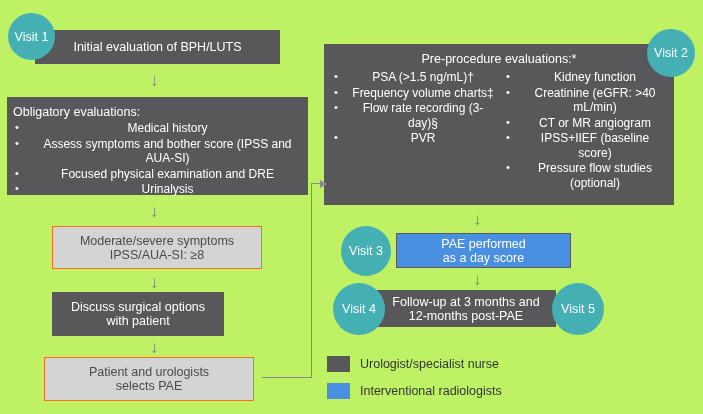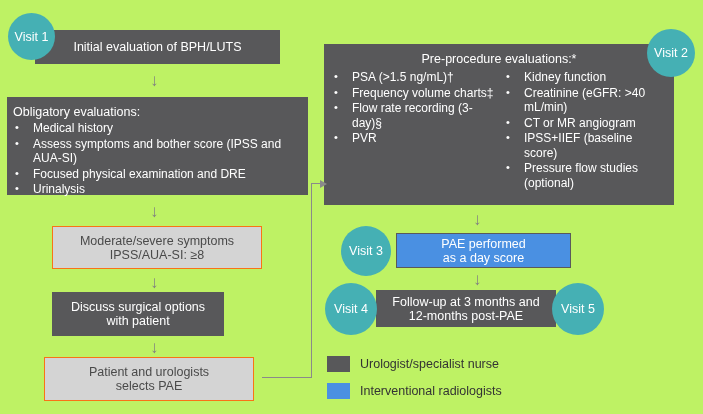--- a/index.html
+++ b/index.html
@@ -76,21 +76,21 @@
     border-left: 7px solid #8a8a8a;
     z-index: 2;
   }
   .title-line {
     font-size: 12.5px;
   }
   ul.bul {
     margin: 0;
     padding: 0;
     list-style: none;
-    text-align: left;
+    text-align: center;
   }
   ul.bul li {
     position: relative;
     padding-left: 20px;
     font-size: 12px;
     line-height: 14.5px;
     margin-bottom: 1px;
   }
   ul.bul li::before {
     content: "\2022";
@@ -218,21 +218,21 @@
 
   <div class="arrow" style="left:473px; top:271px;">
     <span>↓</span>
   </div>
 
   <div class="box dark" style="left:376px; top:290px; width:180px; height:37px;">
     <div class="title-line">Follow-up at 3 months and</div>
     <div class="title-line">12-months post-PAE</div>
   </div>
 
-  <div class="circle" style="left:325px; top:283px; width:52px; height:52px;">
+  <div class="circle" style="left:333px; top:283px; width:52px; height:52px;">
     <span>Visit 4</span>
   </div>
 
   <div class="circle" style="left:552px; top:283px; width:52px; height:52px;">
     <span>Visit 5</span>
   </div>
 
   <div class="swatch" style="left:327px; top:356px; background:#58585a;"></div>
   <div class="legend-label" style="left:360px; top:357px;">Urologist/specialist nurse</div>
 

